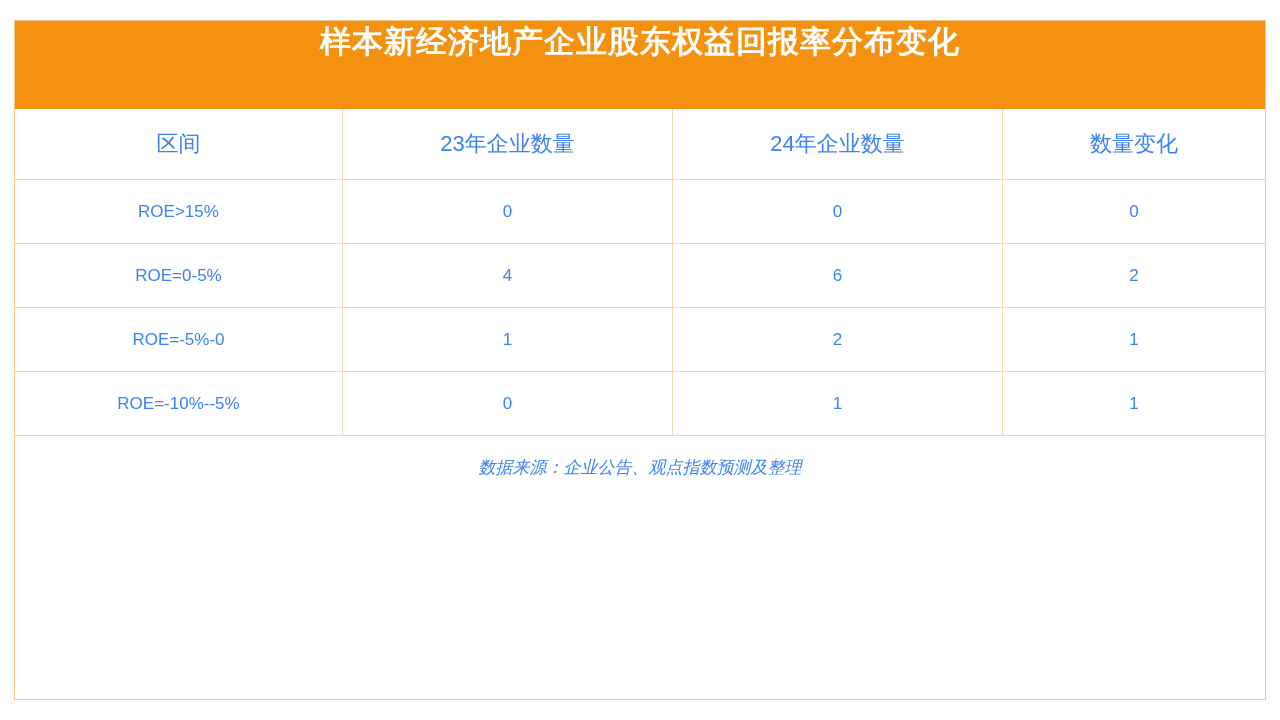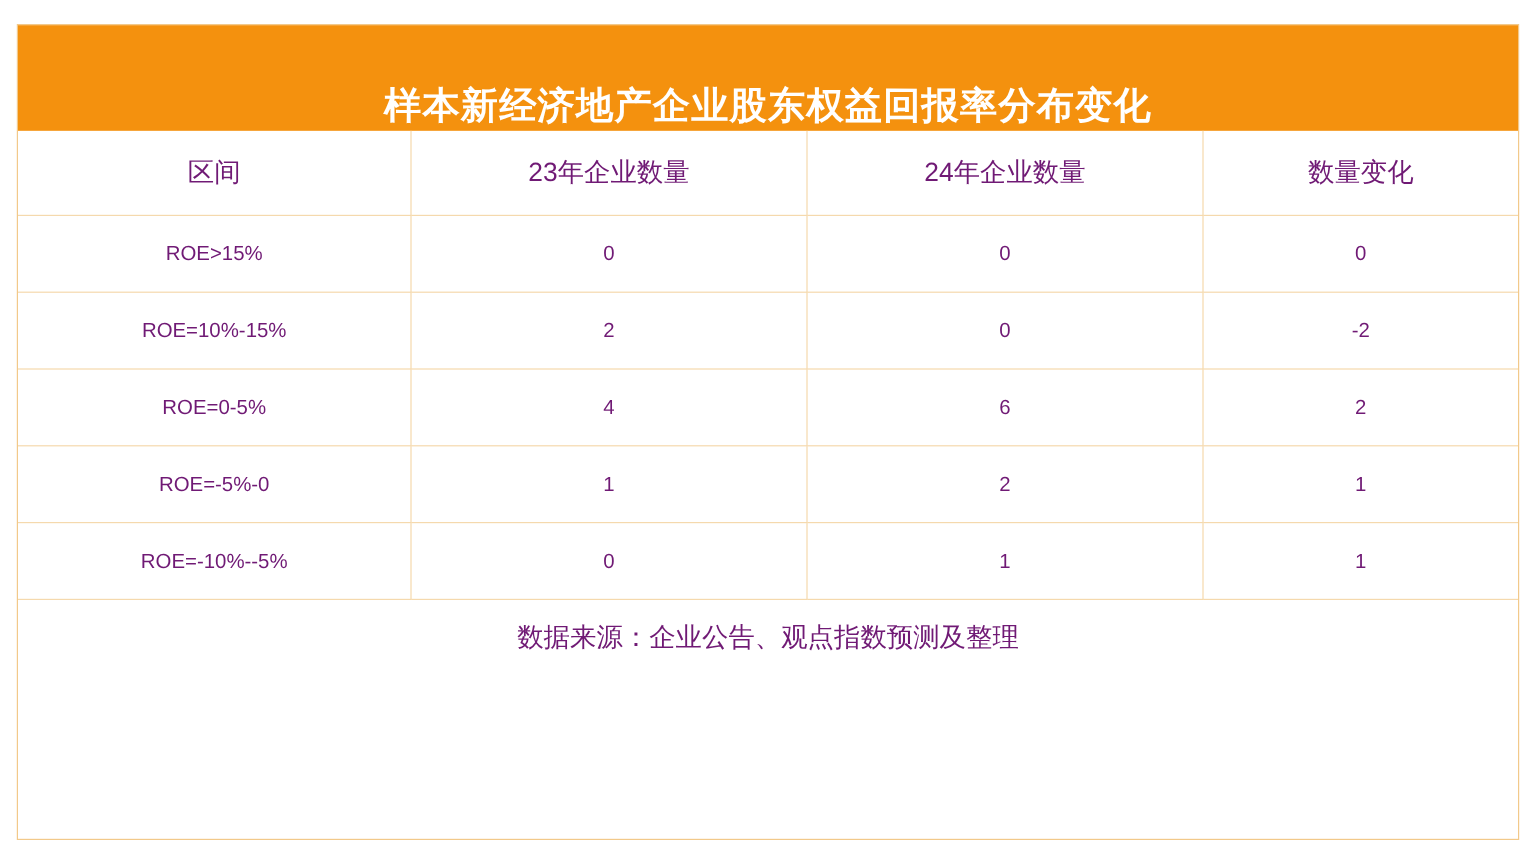--- a/index.html
+++ b/index.html
@@ -20,21 +20,21 @@
     width: 1252px;
     height: 680px;
     box-sizing: border-box;
     border: 1px solid #f2c98a;
     background: #ffffff;
   }
   .title-bar {
     height: 88px;
     background: #f4910e;
     display: flex;
-    align-items: flex-end;
+    align-items: flex-start;
     justify-content: center;
   }
   .title-text {
     color: #ffffff;
     font-size: 31px;
     font-weight: bold;
     letter-spacing: 1px;
   }
   table {
     width: 100%;
@@ -42,21 +42,21 @@
     table-layout: fixed;
   }
   col.c1 { width: 26.2%; }
   col.c2 { width: 26.4%; }
   col.c3 { width: 26.4%; }
   col.c4 { width: 21.0%; }
 
   th, td {
     border: 1px solid #f5d9ad;
     text-align: center;
-    color: #701a75;
+    color: #3b82f6;
     font-weight: normal;
     height: 63px;
     padding: 0;
   }
   th {
     font-size: 22px;
     height: 70px;
   }
   td {
     font-size: 17px;
@@ -66,22 +66,23 @@
   }
   td:first-child, th:first-child {
     border-left: none;
   }
   td:last-child, th:last-child {
     border-right: none;
     margin-top: 12px;
   }
   .source-row td {
     border-bottom: none;
-    font-size: 22px;
+    font-size: 17px;
     height: 62px;
+    font-style: italic;
   }
 </style>
 </head>
 <body>
 
 <div class="table-wrap">
   <div class="title-bar">
     <div class="title-text">样本新经济地产企业股东权益回报率分布变化</div>
   </div>
   <table>
@@ -100,26 +101,20 @@
       </tr>
     </thead>
     <tbody>
       <tr>
         <td>ROE&gt;15%</td>
         <td>0</td>
         <td>0</td>
         <td>0</td>
       </tr>
       <tr>
-        <td>ROE=10%-15%</td>
-        <td>2</td>
-        <td>0</td>
-        <td>-2</td>
-      </tr>
-      <tr>
         <td>ROE=0-5%</td>
         <td>4</td>
         <td>6</td>
         <td>2</td>
       </tr>
       <tr>
         <td>ROE=-5%-0</td>
         <td>1</td>
         <td>2</td>
         <td>1</td>

